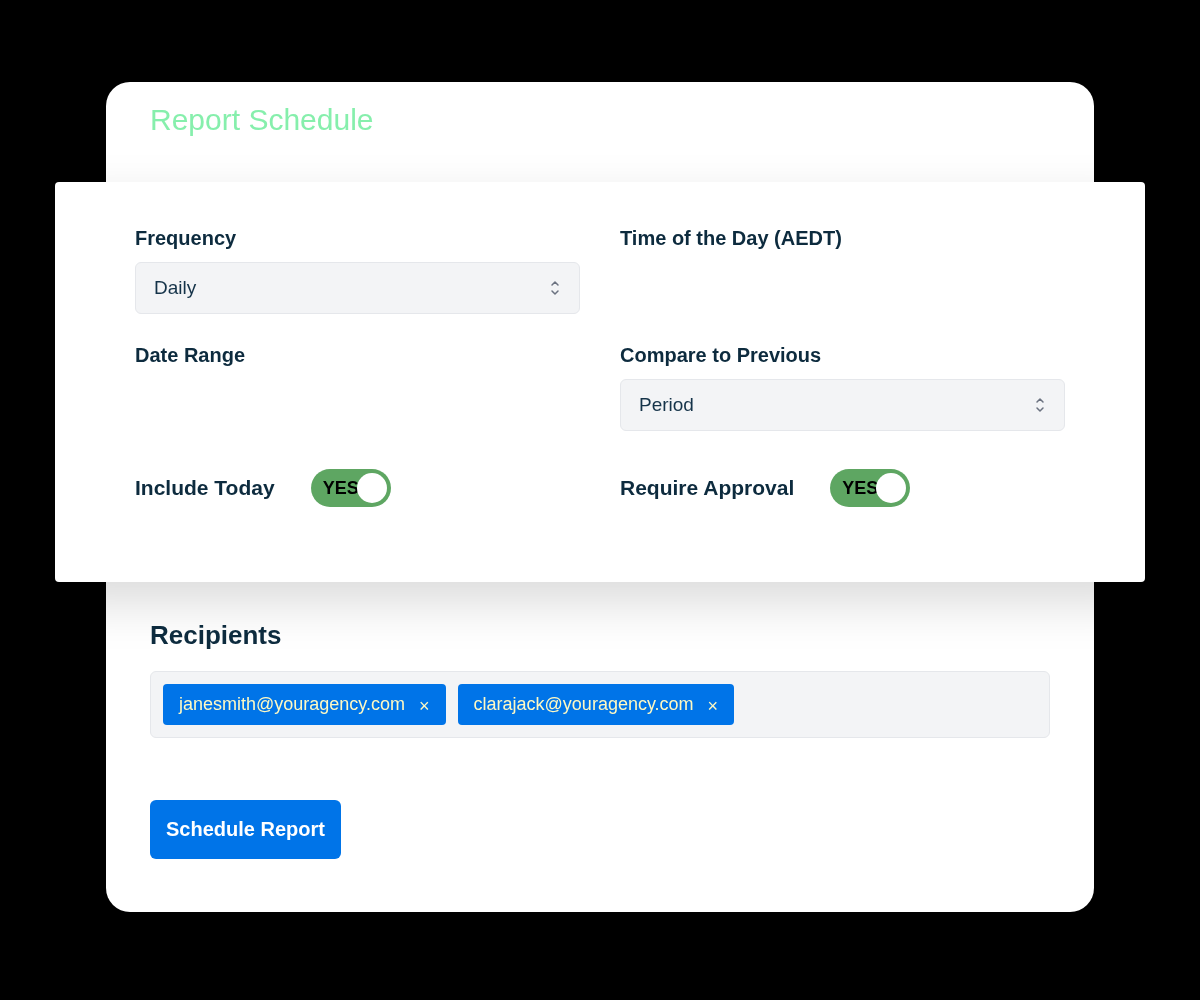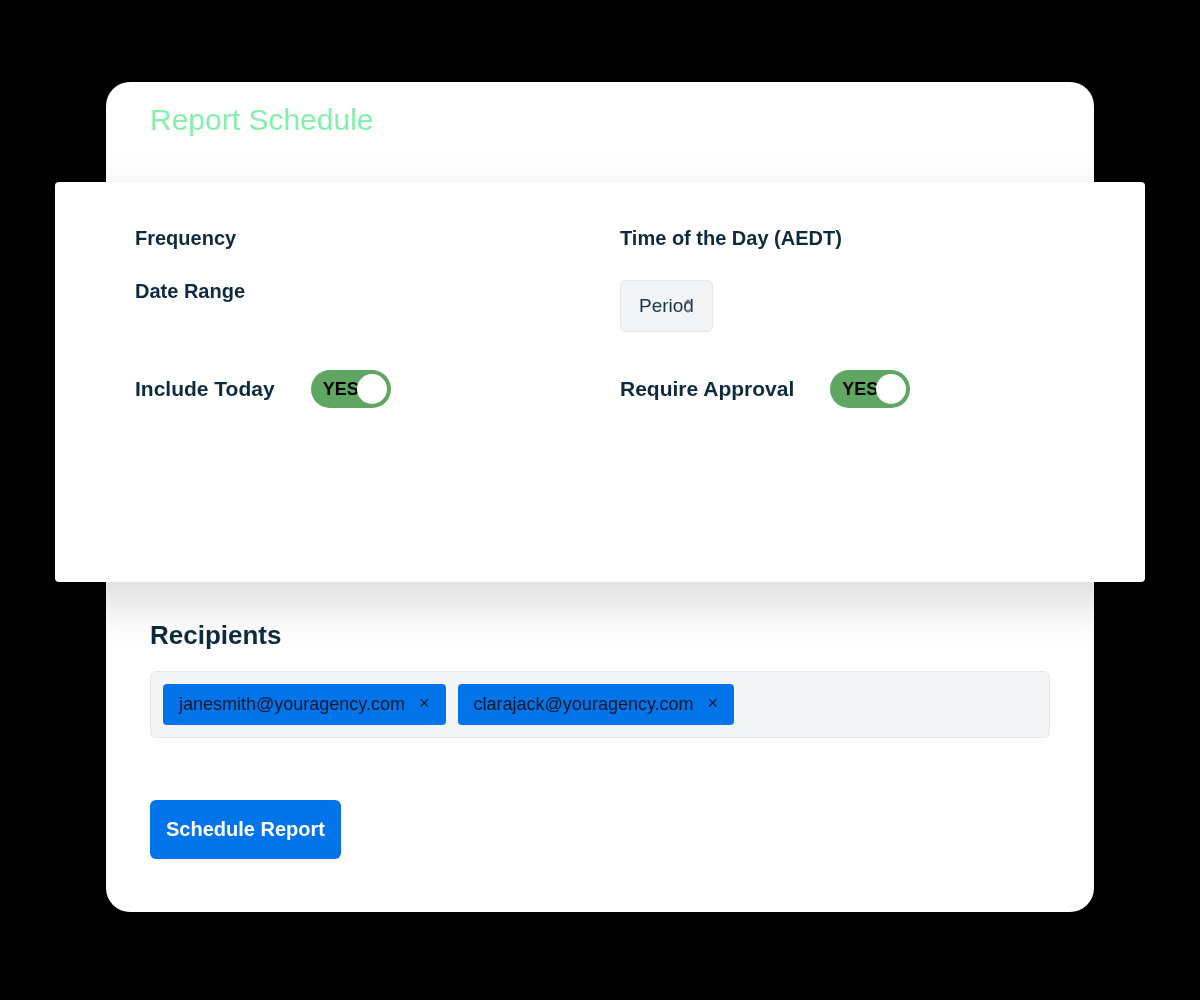--- a/index.html
+++ b/index.html
@@ -48,21 +48,21 @@
     }
     
     .form-grid {
       display: grid;
       grid-template-columns: 1fr 1fr;
       gap: 30px 40px;
     }
     
     .form-group {
       display: flex;
-      flex-direction: row;
+      flex-direction: column;
       gap: 12px;
     }
     
     .form-label {
       font-size: 20px;
       font-weight: 700;
       color: #0d2b3e;
     }
     
     .select-wrapper {
@@ -156,25 +156,25 @@
       border: 1px solid #e5e7eb;
       border-radius: 6px;
       padding: 12px;
       display: flex;
       gap: 12px;
       flex-wrap: wrap;
     }
     
     .recipient-chip {
       background: #0074e8;
-      color: #0f172a;
+      color: #fef9c3;
       padding: 10px 16px;
       border-radius: 4px;
       display: flex;
-      align-items: flex-start;
+      align-items: flex-end;
       gap: 14px;
       font-size: 18px;
       font-weight: 500;
     }
     
     .chip-close {
       font-size: 18px;
       cursor: pointer;
       line-height: 1;
     }
@@ -198,31 +198,41 @@
 
 <div class="back-card"></div>
 
 <h1 class="page-title">Report Schedule</h1>
 
 <div class="front-card">
   <div class="form-grid">
 
     <div class="form-group">
       <label class="form-label">Frequency</label>
+      <div class="select-wrapper">
+        <span class="select-value">Daily</span>
+        <span class="select-icon">
+          <svg width="12" height="16" viewBox="0 0 12 16" fill="none">
+            <path d="M3 5L6 2L9 5" stroke="#6b7280" stroke-width="1.5" stroke-linecap="round" stroke-linejoin="round"></path>
+            <path d="M3 11L6 14L9 11" stroke="#6b7280" stroke-width="1.5" stroke-linecap="round" stroke-linejoin="round"></path>
+          </svg>
+        </span>
+      </div>
     </div>
 
     <div class="form-group">
       <label class="form-label">Time of the Day (AEDT)</label>
     </div>
 
     <div class="form-group">
       <label class="form-label">Date Range</label>
     </div>
 
     <div class="form-group">
+      <label class="form-label">Compare to Previous</label>
       <div class="select-wrapper">
         <span class="select-value">Period</span>
         <span class="select-icon">
           <svg width="12" height="16" viewBox="0 0 12 16" fill="none">
             <path d="M3 5L6 2L9 5" stroke="#6b7280" stroke-width="1.5" stroke-linecap="round" stroke-linejoin="round"></path>
             <path d="M3 11L6 14L9 11" stroke="#6b7280" stroke-width="1.5" stroke-linecap="round" stroke-linejoin="round"></path>
           </svg>
         </span>
       </div>
     </div>

